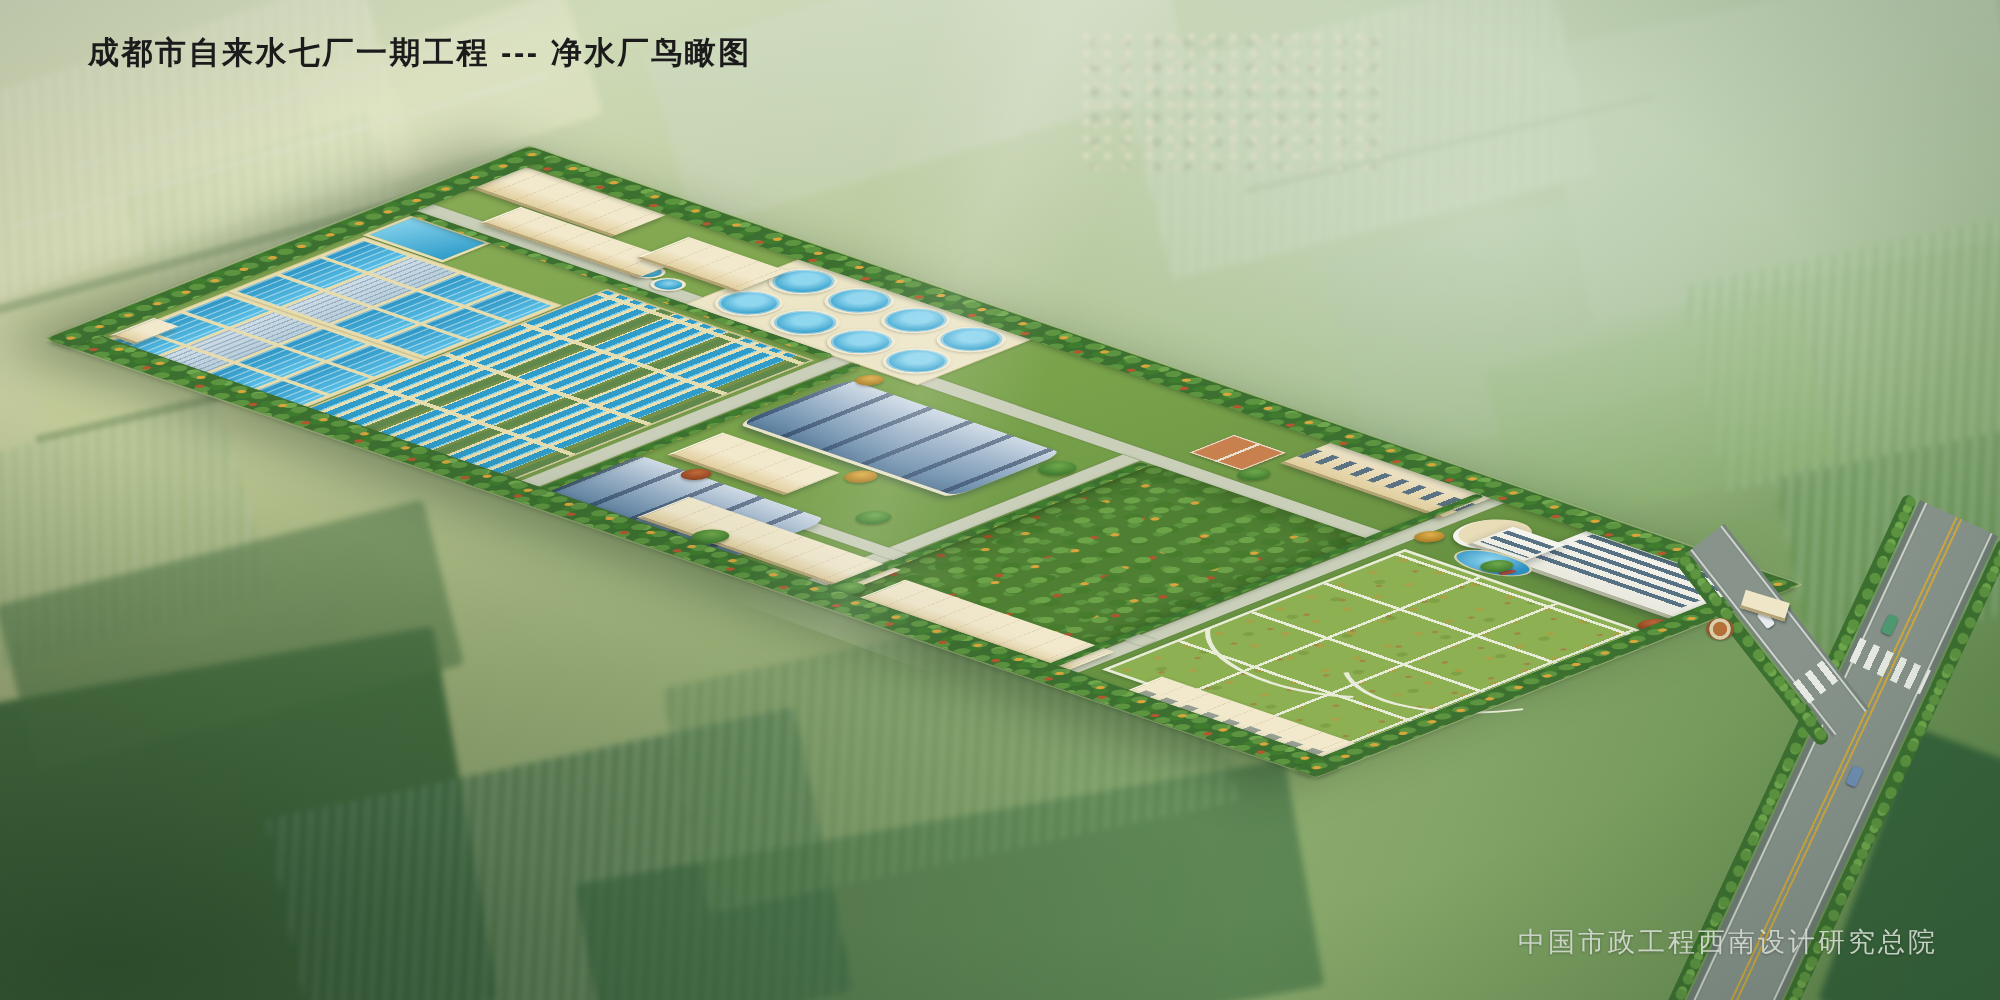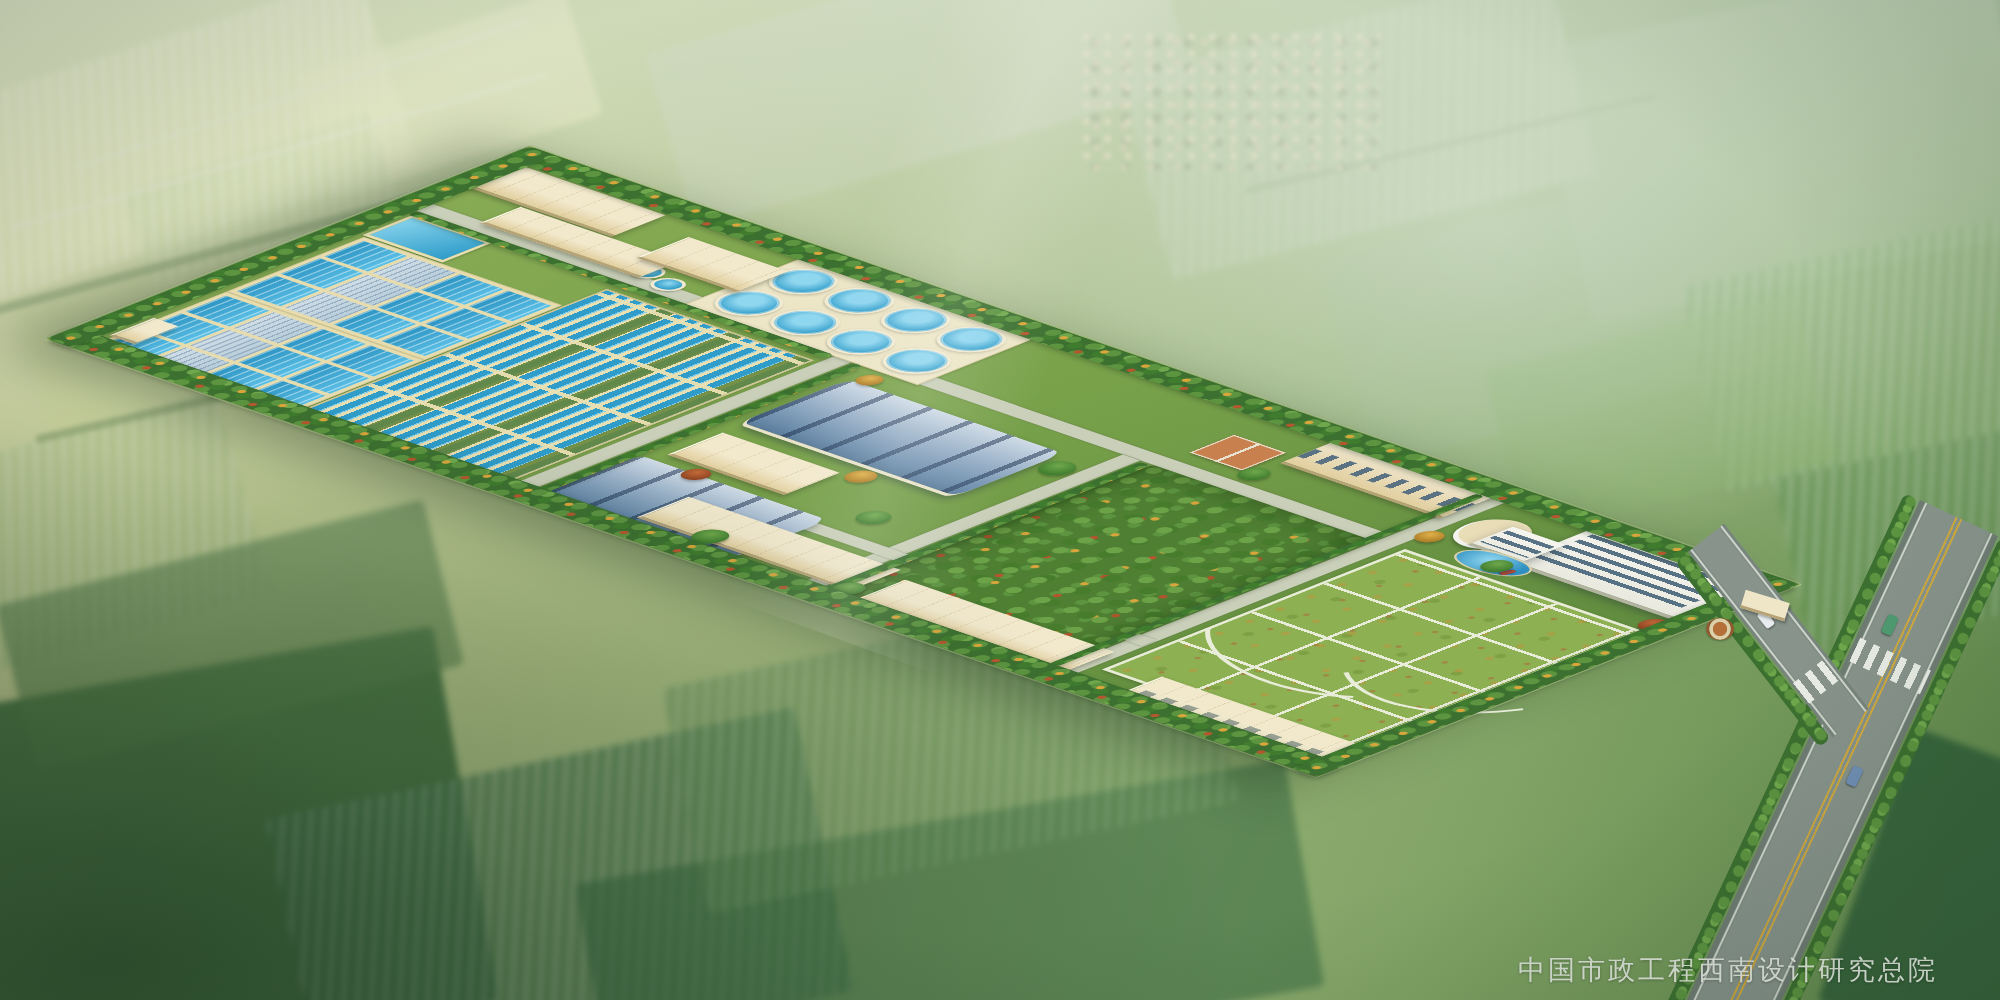--- a/index.html
+++ b/index.html
@@ -115,21 +115,21 @@
     background-image:radial-gradient(circle at 50% 30%,#5c9440 0 5px,transparent 6px),radial-gradient(circle at 40% 70%,#6fa84c 0 4px,transparent 5px),radial-gradient(circle at 70% 50%,#d9a63c 0 2px,transparent 3px);
     background-size:19px 17px,23px 19px,37px 29px;}
   .hedge.hl{left:-17px;}.hedge.hr{right:-17px;}
   .gate-circle{position:absolute;left:1706px;top:618px;width:28px;height:22px;z-index:5;border-radius:50%;
     background:radial-gradient(circle,#b5703a 0 38%,#d9cfa8 42% 58%,#8f5a30 62%);box-shadow:0 1px 2px rgba(0,0,0,.3);}
   .gate-canopy{position:absolute;left:1742px;top:596px;width:46px;height:16px;z-index:5;transform:rotate(17deg);
     background:#efe6c8;border-bottom:3px solid #b5a276;box-shadow:2px 2px 3px rgba(0,0,0,.3);}
   
   .title{position:absolute;left:88px;top:32px;z-index:10;font-size:31px;font-weight:600;
     color:var(--title-text,#1b1b1b);letter-spacing:2.5px;white-space:nowrap;}
-  .credit{position:absolute;right:62px;bottom:12px;z-index:10;font-size:27px;font-weight:400;
+  .credit{position:absolute;right:62px;bottom:40px;z-index:10;font-size:27px;font-weight:400;
     color:var(--credit-text,#d4dbd2);opacity:.9;letter-spacing:3px;white-space:nowrap;text-shadow:0 1px 3px rgba(0,0,0,.3);}
 </style>
 </head>
 <body>
 
 <div class="stage">
   <div class="bg">
       <div class="patch striped" style="position: absolute; left: -60px; top: 40px; width: 460px; height: 200px; transform: rotate(-18deg); background-color: rgb(210, 213, 160); opacity: 0.85;"></div>
       <div class="patch" style="position: absolute; left: 30px; top: 250px; width: 380px; height: 170px; transform: rotate(-18deg); background-color: rgb(198, 207, 146); opacity: 0.8;"></div>
       <div class="patch striped" style="position: absolute; left: -70px; top: 430px; width: 320px; height: 210px; transform: rotate(-16deg); background-color: rgb(169, 189, 128); opacity: 0.7;"></div>
@@ -274,14 +274,15 @@
     <div class="hedge hl"></div>
   <div class="car" style="position: absolute; left: 15px; top: 92px; width: 10px; height: 18px; background: rgb(232, 236, 239);"></div>
     </div>
 
   <div class="gate-circle"></div>
   <div class="gate-canopy"></div>
 
   <div class="haze beam"></div>
   <div class="vignette"></div>
 
+  <div class="title">成都市自来水七厂一期工程 --- 净水厂鸟瞰图</div>
   <div class="credit">中国市政工程西南设计研究总院</div>
 </div>
 
 </body></html>

